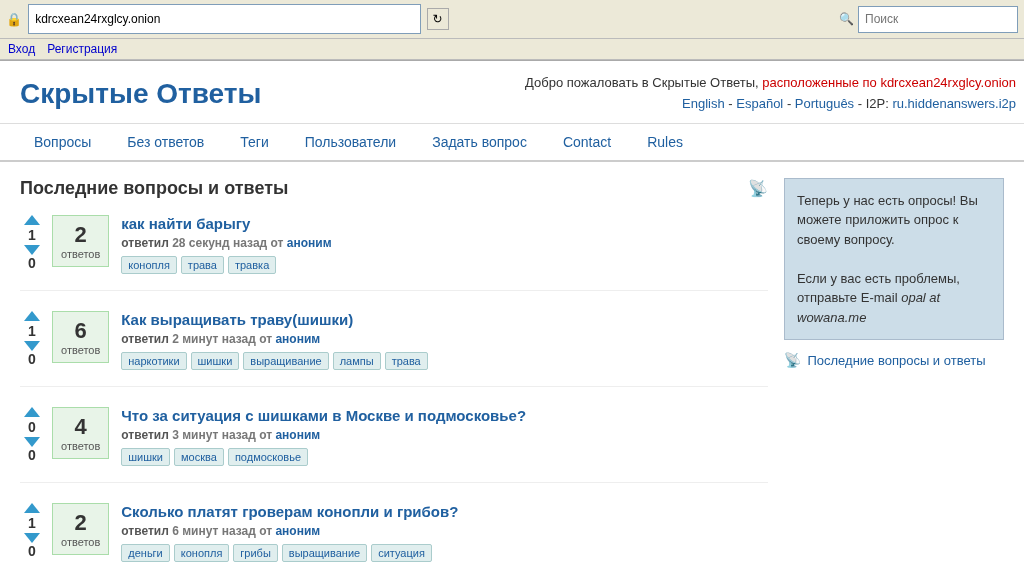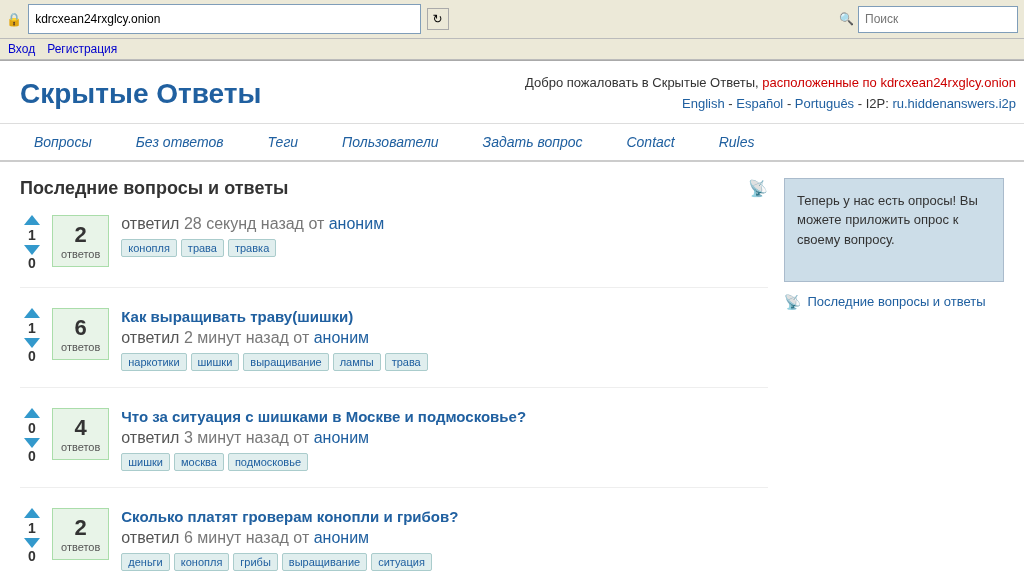--- a/index.html
+++ b/index.html
@@ -22,21 +22,21 @@
     
     .site-header { padding: 12px 8px 8px 20px; display: flex; align-items: center; justify-content: space-between; border-bottom: 1px solid #ddd; }
     .site-logo { color: #2060a0; font-size: 28px; font-weight: bold; }
     .site-tagline { text-align: right; font-size: 13px; color: #333; line-height: 1.6; }
     .site-tagline .site-url { color: #cc0000; margin-top: 23px; }
     .site-tagline .lang-links { color: #333; }
     .site-tagline .lang-links a { color: #2060a0; text-decoration: none; }
 
     
     .site-nav { background: white; border-bottom: 2px solid #ccc; padding: 0 20px; }
-    .site-nav ul { list-style: none; display: flex; gap: 16px; font-style: italic; }
+    .site-nav ul { list-style: none; display: flex; gap: 8px; }
     .site-nav ul li a { display: block; padding: 10px 14px; color: #2060a0; text-decoration: none; font-size: 14px; }
 
     
     .main-layout { display: flex; gap: 0; padding: 16px 20px; }
     .main-content { flex: 1; min-width: 0; }
     .sidebar { width: 220px; margin-left: 16px; flex-shrink: 0; }
 
     
     .page-title-row { display: flex; align-items: center; justify-content: space-between; margin-bottom: 16px; }
     .page-title { font-size: 18px; font-weight: bold; color: #333; }
@@ -44,21 +44,21 @@
 
     
     .question-item { display: flex; align-items: flex-start; margin-bottom: 20px; padding-bottom: 16px; border-bottom: 1px solid #eee; }
 
     .answer-count-box { background: #e8f4e8; border: 1px solid #aaddaa; min-width: 50px; text-align: center; padding: 6px 8px; margin-right: 12px; flex-shrink: 0; }
     .answer-count-num { font-size: 22px; font-weight: bold; color: #333; }
     .answer-count-label { font-size: 11px; color: #555; text-align: center; }
 
     .question-details { flex: 1; }
     .question-title { color: #2060a0; text-decoration: none; font-size: 15px; font-weight: bold; display: block; margin-bottom: 4px; }
-    .question-meta { font-size: 16px; color: #777; margin-bottom: 6px; }
+    .question-meta { font-size: 12px; color: #777; margin-bottom: 6px; font-weight: bold; }
     .question-meta .action { color: #555; }
     .question-meta .user { color: #2060a0; }
     .tags { display: flex; gap: 4px; flex-wrap: wrap; }
     .tag { background: #e0eeee; border: 1px solid #aacccc; color: #2060a0; padding: 2px 6px; font-size: 11px; border-radius: 2px; cursor: pointer; text-align: center; }
 
     
     .sidebar-box { background: #ccdde8; border: 1px solid #aabbcc; padding: 12px; margin-bottom: 12px; font-size: 13px; line-height: 1.5; color: #333; }
     .sidebar-rss { display: flex; align-items: center; gap: 6px; color: #2060a0; font-size: 13px; cursor: pointer; }
     .rss-small { color: #ff8800; font-size: 14px; }
 
@@ -149,20 +149,21 @@
           <div class="vote-arrow-up"></div>
           <div class="vote-num">1</div>
           <div class="vote-arrow-down"></div>
           <div class="vote-num">0</div>
         </div>
         <div class="answer-count-box">
           <div class="answer-count-num">2</div>
           <div class="answer-count-label">ответов</div>
         </div>
         <div class="question-details">
+          <a href="#" class="question-title">как найти барыгу</a>
           <div class="question-meta">
             <span class="action">ответил</span> 28 секунд назад <span>от</span> <span class="user">аноним</span>
           </div>
           <div class="tags">
             <span class="tag">конопля</span>
             <span class="tag">трава</span>
             <span class="tag">травка</span>
           </div>
         </div>
       </div>
@@ -242,20 +243,21 @@
           </div>
         </div>
       </div>
 
     </div>
 
     <div class="sidebar">
       <div class="sidebar-box">
         <p>Теперь у нас есть опросы! Вы можете приложить опрос к своему вопросу.</p>
         <br>
+        <p>Если у вас есть проблемы, отправьте E-mail <em>opal at wowana.me</em></p>
       </div>
       <div style="margin-top: 8px;">
         <div class="sidebar-rss">
           <span class="rss-small">📡</span>
           <span>Последние вопросы и ответы</span>
         </div>
       </div>
     </div>
 
   </div>

